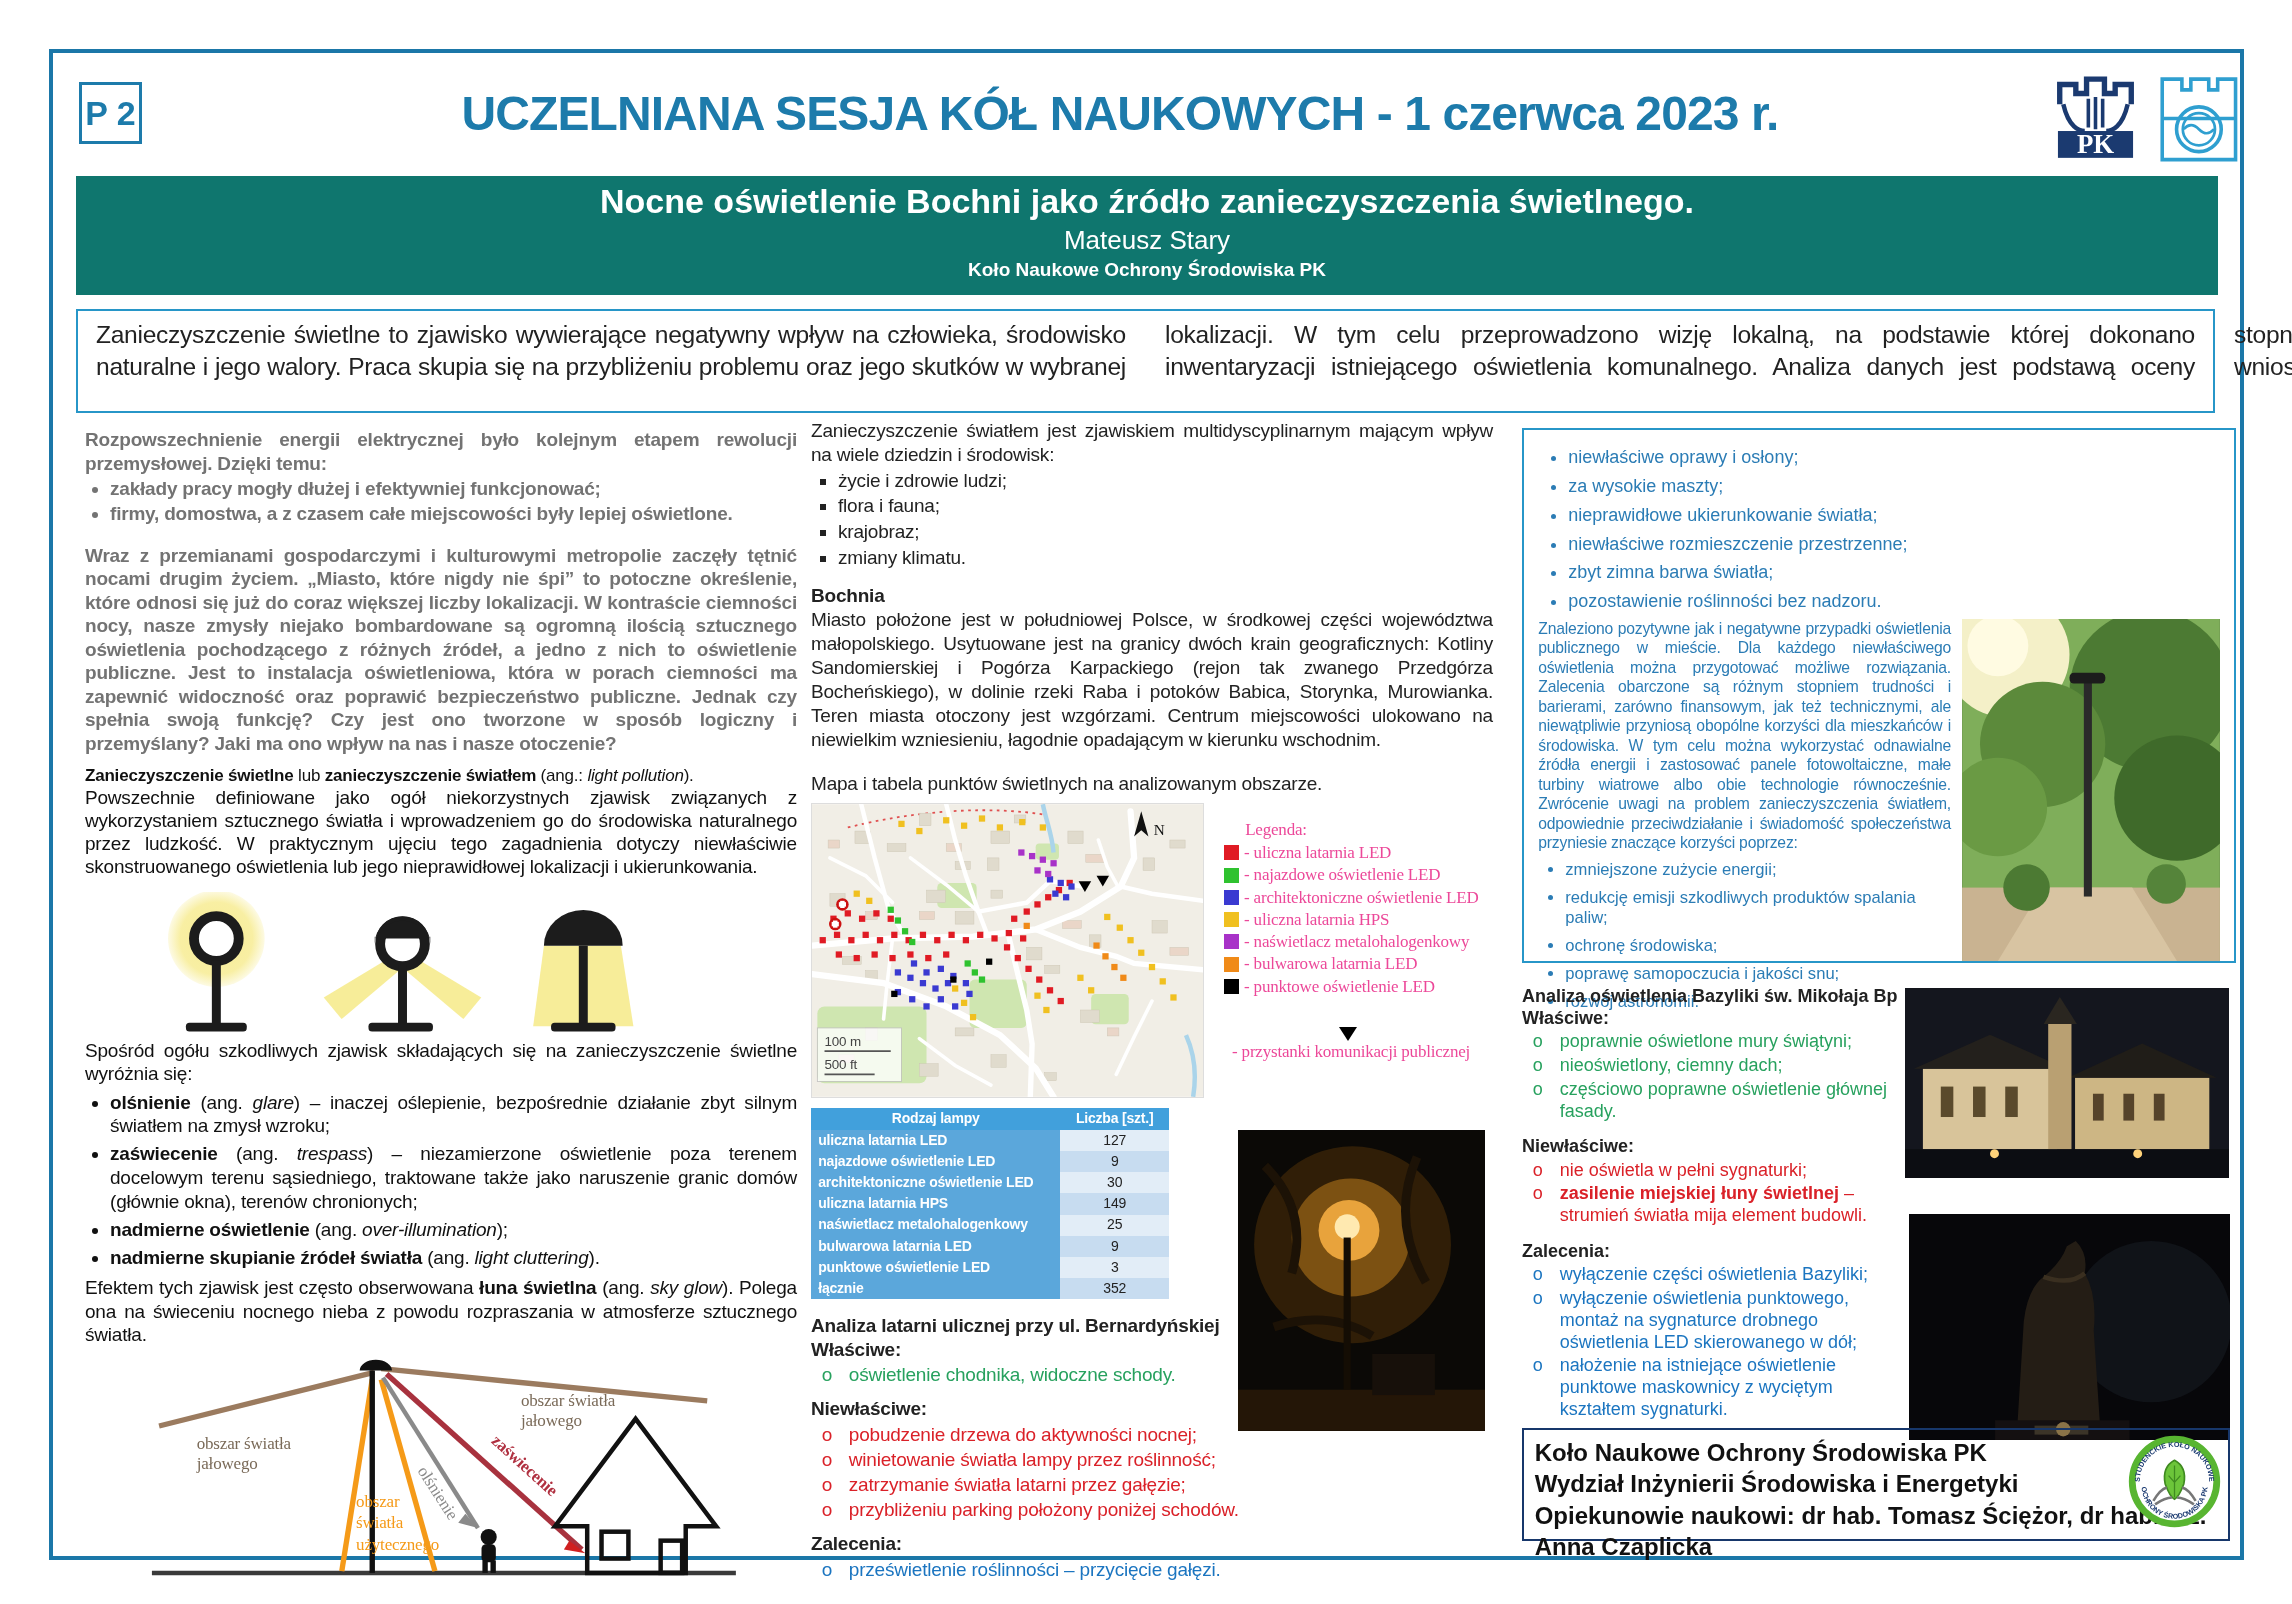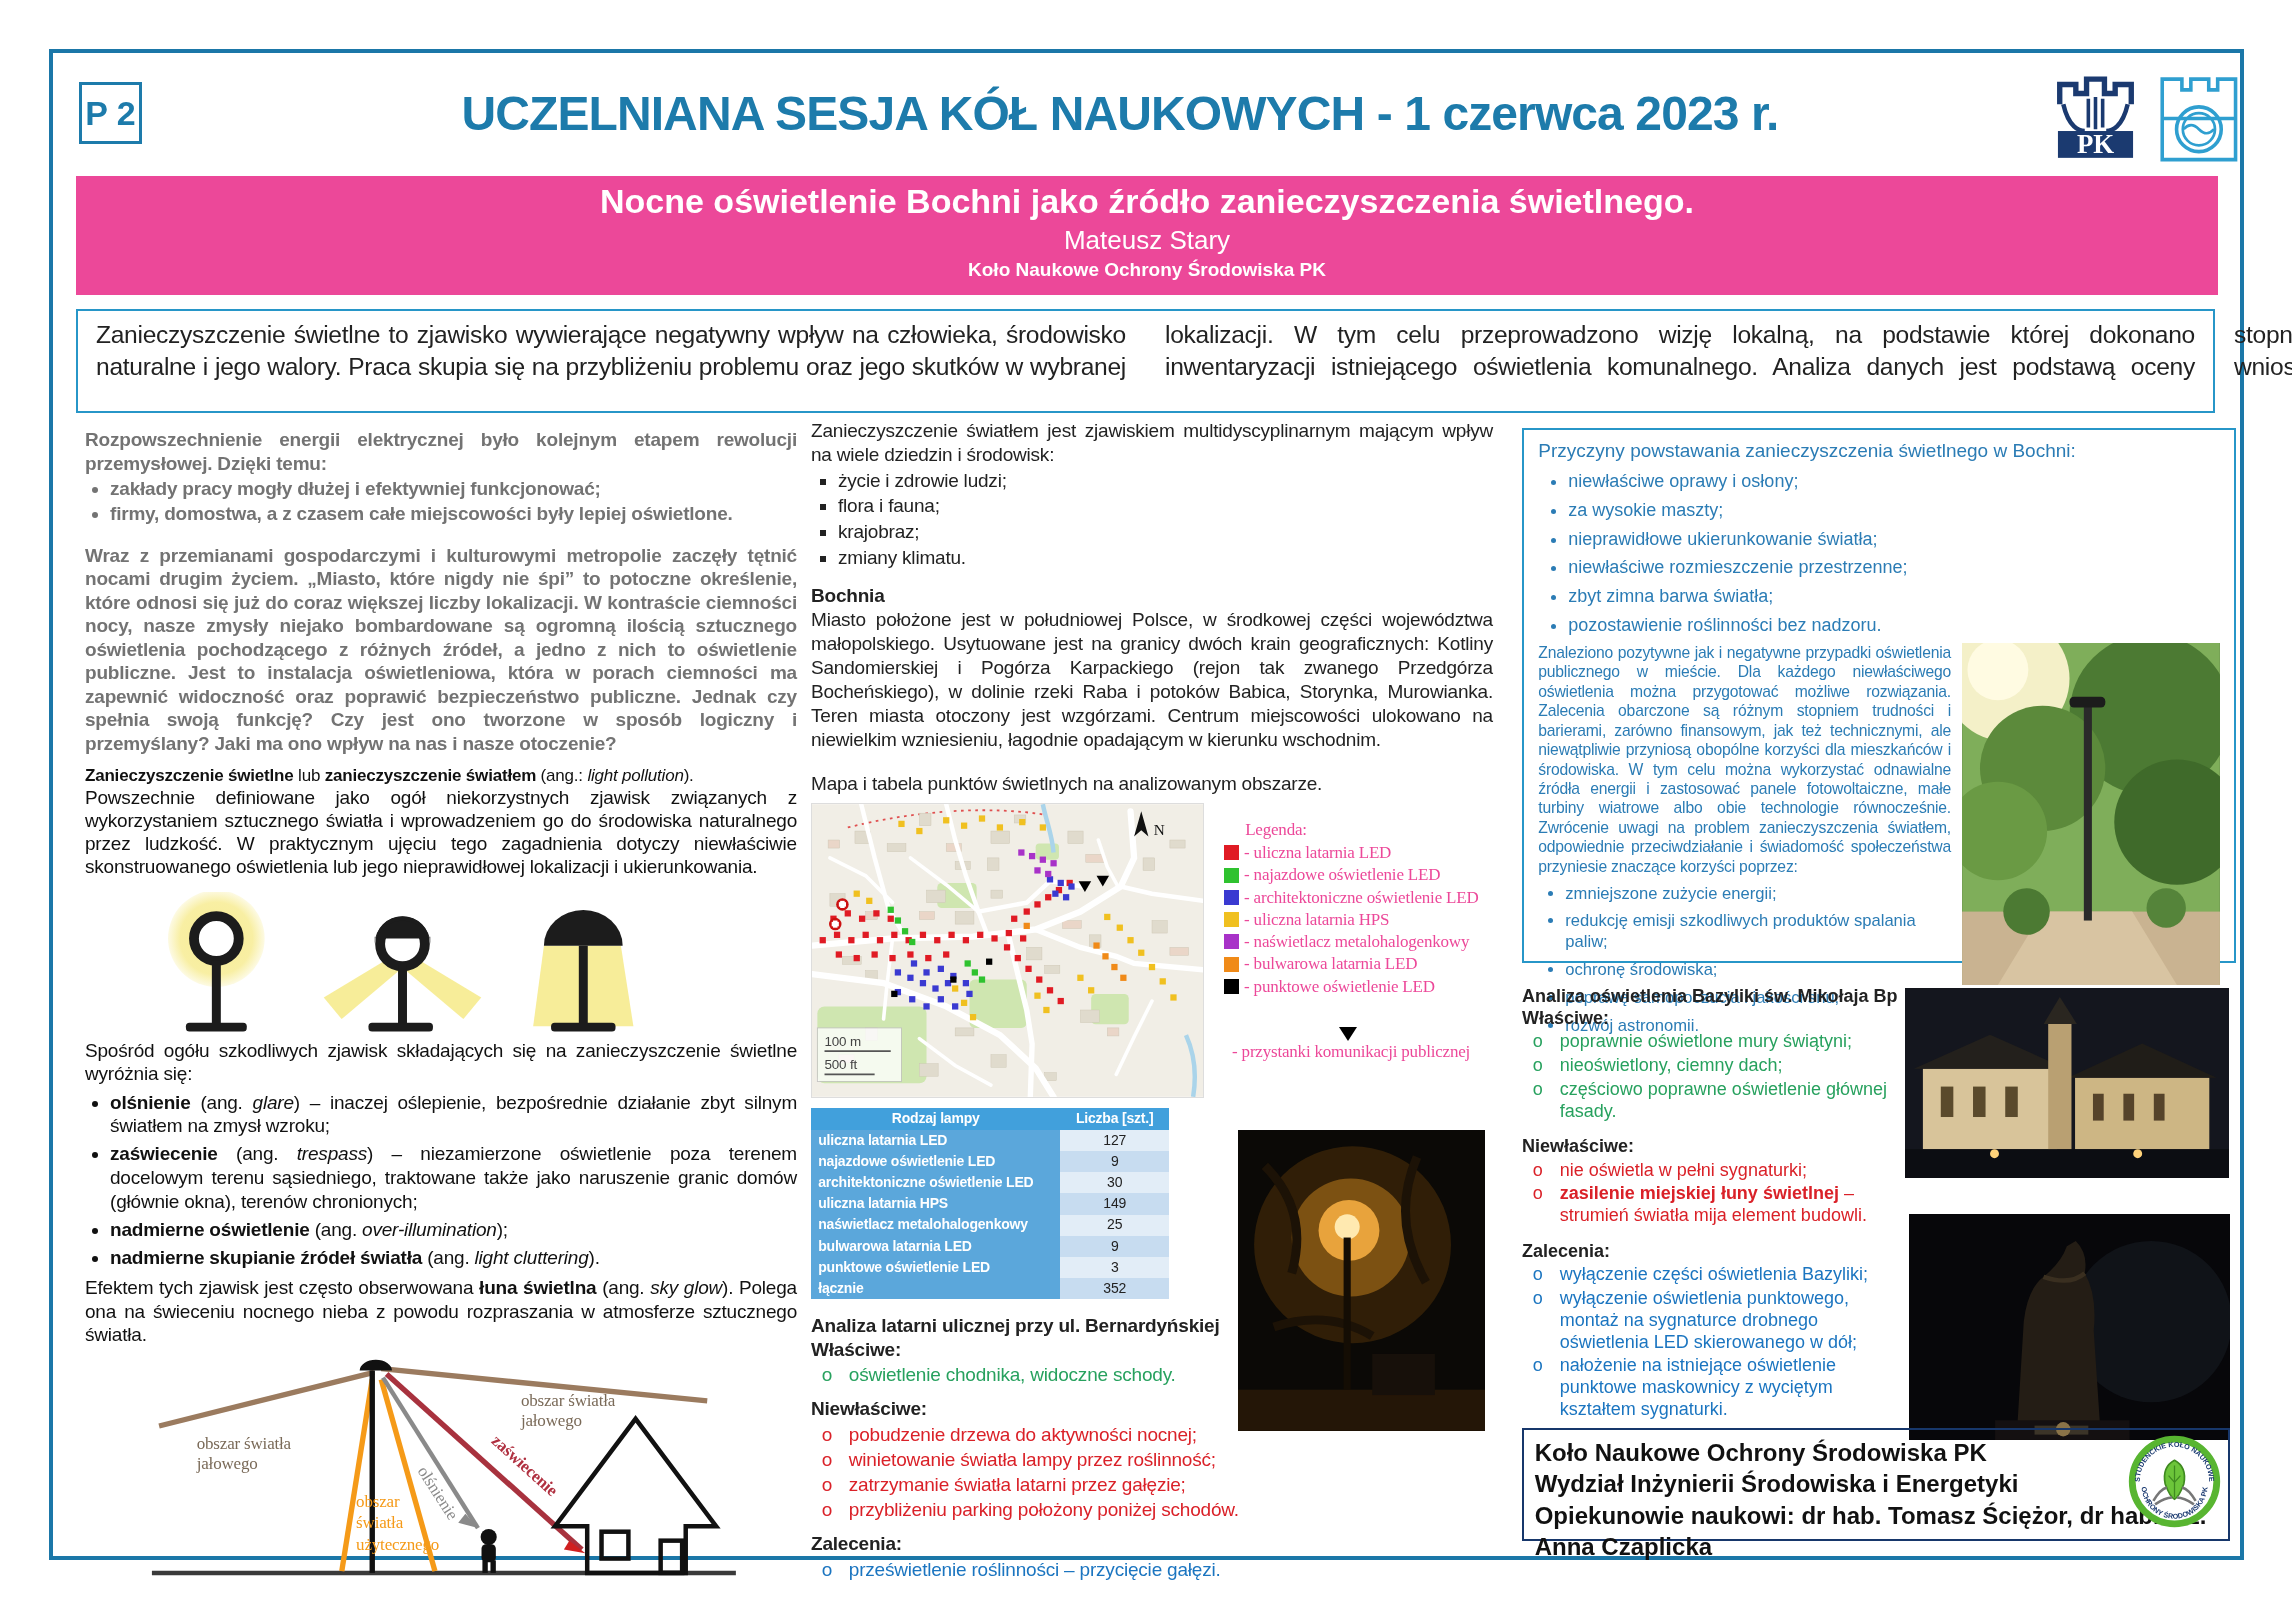--- a/index.html
+++ b/index.html
@@ -8,21 +8,21 @@
     font-family:"Liberation Sans", sans-serif;color:#222;overflow:hidden;
   }
   .frame{position:absolute;left:49px;top:49px;width:2187px;height:1503px;border:4.5px solid #1b77a8;background:#fff;}
   
   .p2-box{position:absolute;left:79px;top:82px;width:57px;height:56px;border:3.6px solid #1d7bab;
     color:#1d7bab;font-size:34px;font-weight:bold;display:flex;align-items:center;justify-content:center;}
   .header-title{position:absolute;left:269px;top:86px;width:1702px;text-align:center;
     color:#1d7bab;font-size:48px;font-weight:bold;letter-spacing:-0.9px;}
   .logos{position:absolute;left:2049px;top:72px;display:flex;gap:10.7px;align-items:flex-end;}
   
-  .banner{position:absolute;left:76px;top:176px;width:2142px;height:119px;background:#ec4899;color:#fff;text-align:center;}
+  .banner{position:absolute;left:76px;top:176px;width:2142px;height:119px;background:#0f766e;color:#fff;text-align:center;}
   .banner-title{font-size:34px;font-weight:bold;margin-top:6.3px;}
   .banner-author{font-size:26px;margin-top:3.6px;}
   .banner-affil{font-size:19px;font-weight:bold;margin-top:2.7px;}
   
   .abstract{position:absolute;left:76px;top:309px;width:2139px;height:104px;border:2.7px solid #2796c8;
     box-sizing:border-box;padding:8px 18px;column-count:2;column-gap:39px;
     font-size:24.6px;line-height:1.32;text-align:justify;letter-spacing:-0.3px;}
   
   .col{position:absolute;top:428px;}
   .col-left{left:85px;width:712px;}
@@ -570,21 +570,20 @@
     <circle cx="122" cy="108" r="14" fill="#ffe9b0"></circle>
     <path d="M30,40 Q80,90 60,160 M200,30 Q170,100 210,170 M40,220 Q100,200 150,230" stroke="#1c1206" stroke-width="10" fill="none"></path>
     <rect x="118" y="120" width="8" height="170" fill="#140d04"></rect>
     <rect x="0" y="290" width="276" height="46" fill="#241607"></rect>
     <rect x="150" y="250" width="70" height="46" fill="#17100a"></rect>
   </svg>
 </div>
 
 <div class="col col-right">
   <div class="rbox">
-    <div class="rbox-title">Przyczyny powstawania zanieczyszczenia świetlnego w Bochni:</div>
     <ul class="b1">
       <li><span>niewłaściwe oprawy i osłony;</span></li>
       <li><span>za wysokie maszty;</span></li>
       <li><span>nieprawidłowe ukierunkowanie światła;</span></li>
       <li><span>niewłaściwe rozmieszczenie przestrzenne;</span></li>
       <li><span>zbyt zimna barwa światła;</span></li>
       <li><span>pozostawienie roślinności bez nadzoru.</span></li>
     </ul>
     <div class="rbox-flex">
       <div class="rbox-text">

